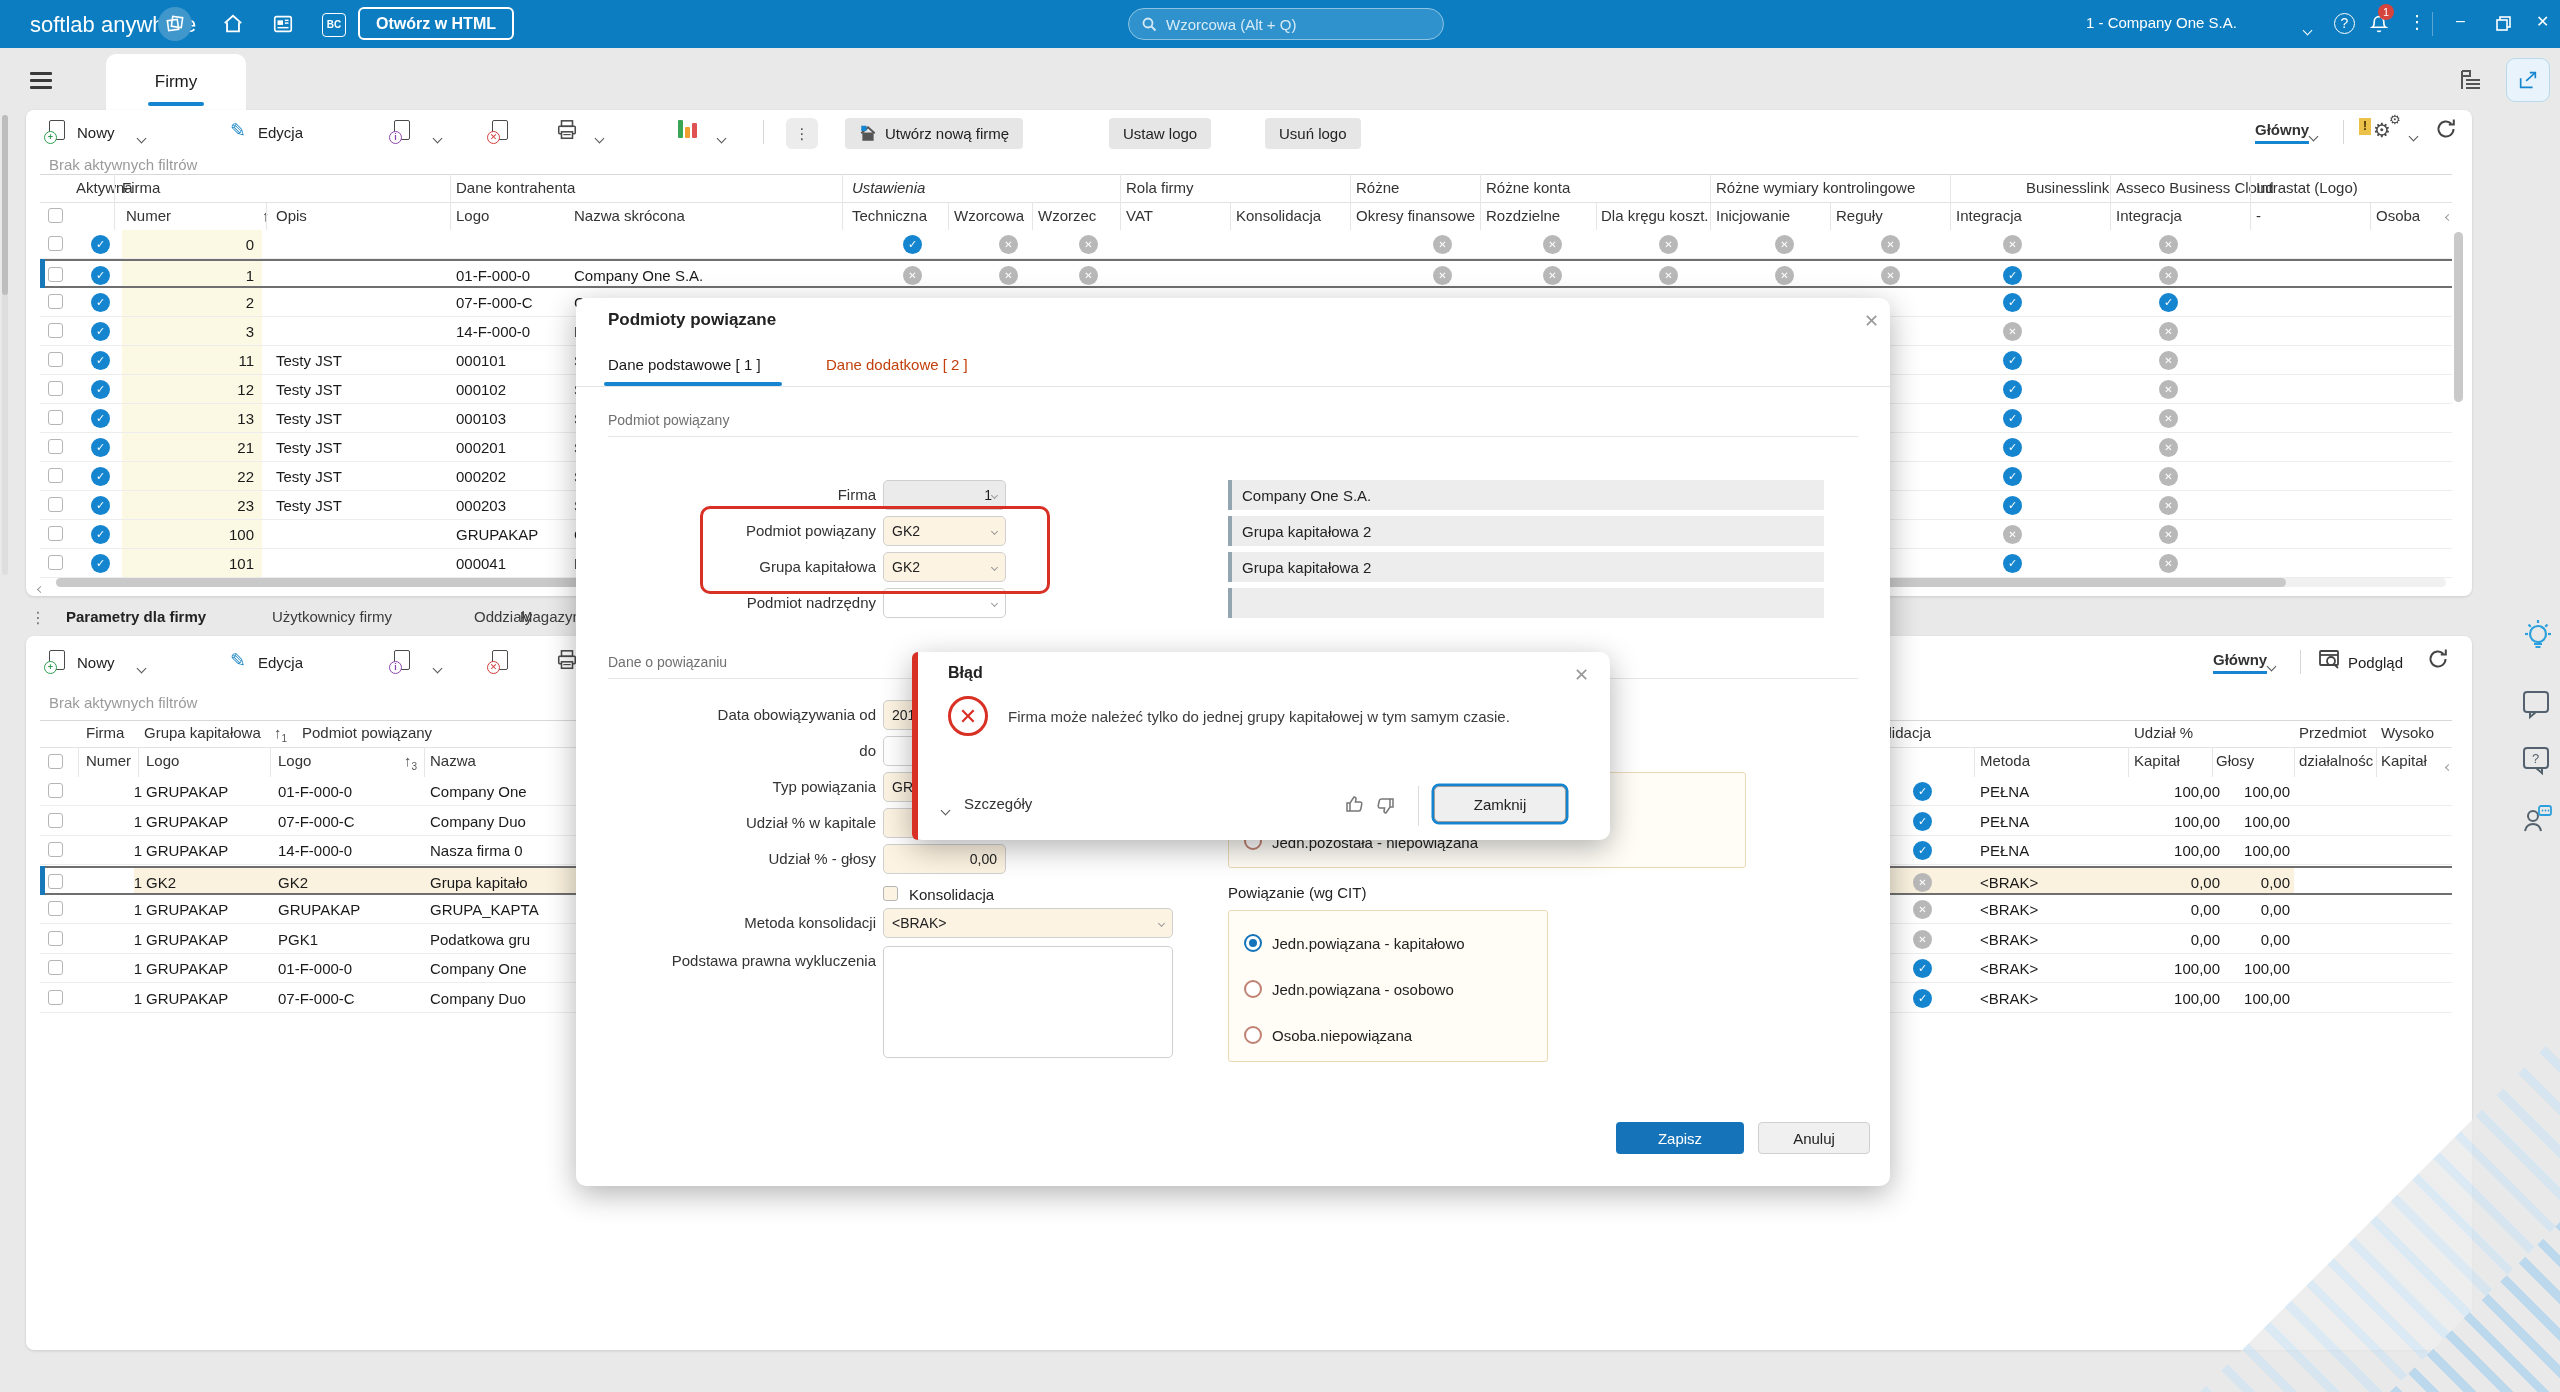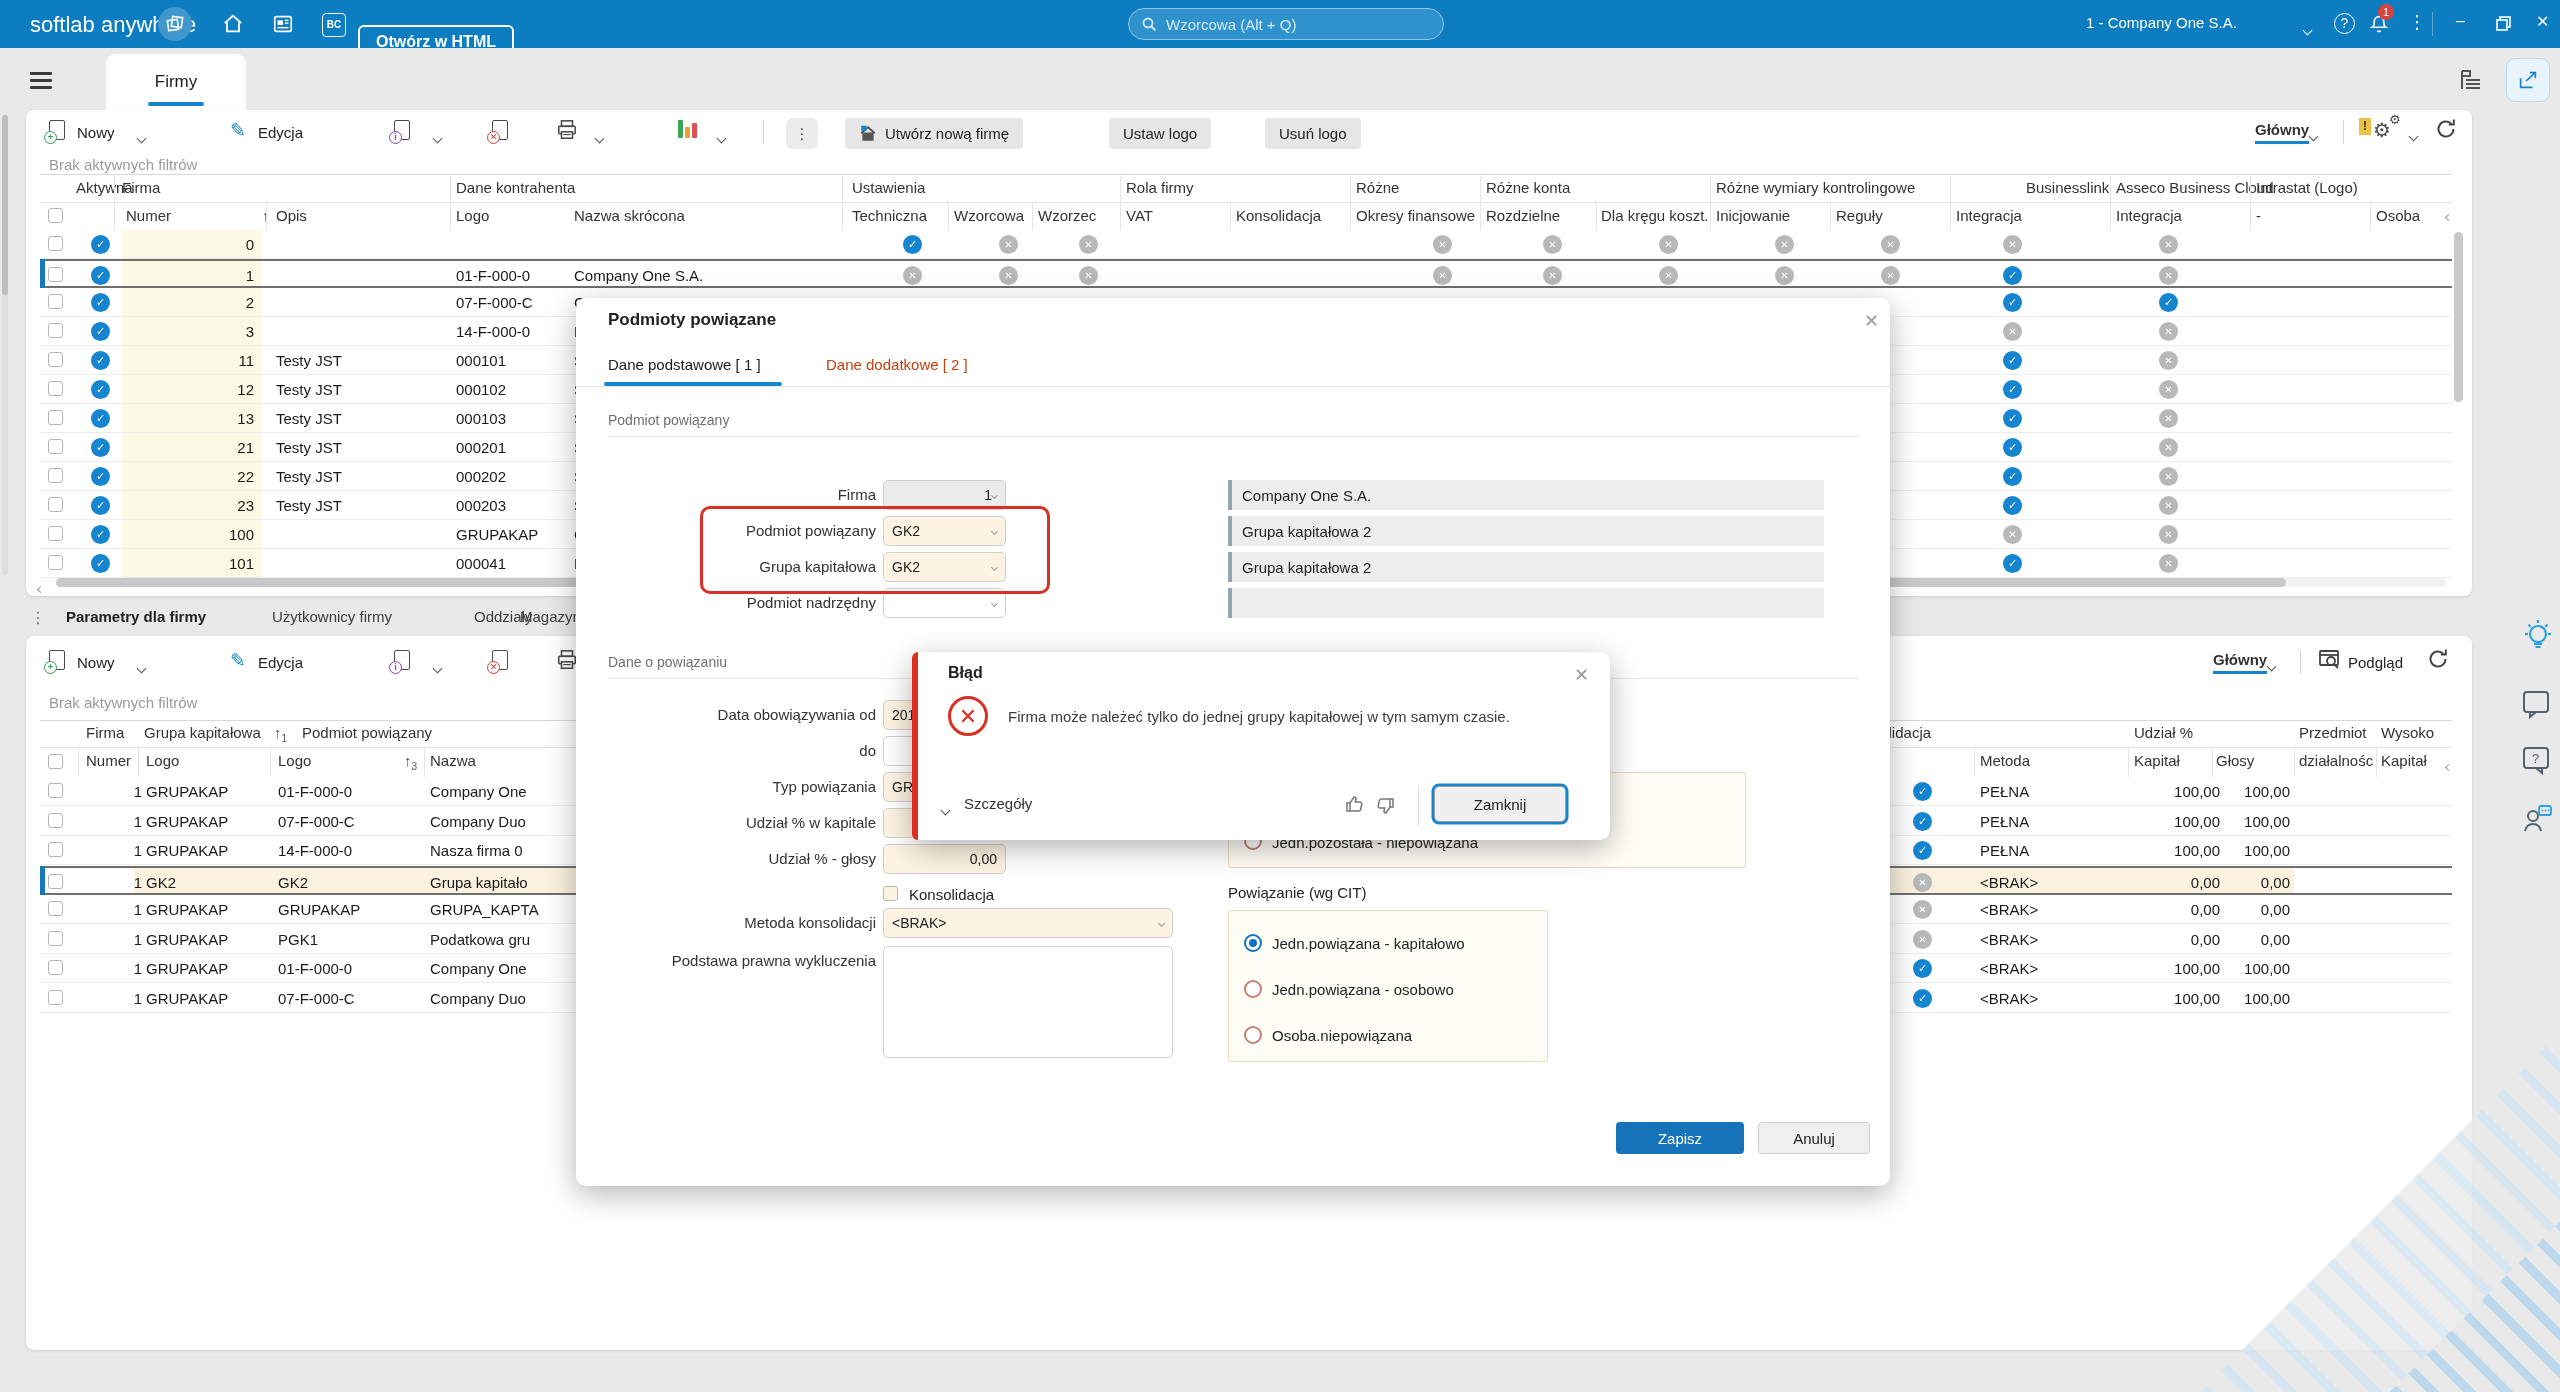--- a/index.html
+++ b/index.html
@@ -4,21 +4,21 @@
 <style>
   * { margin:0; padding:0; box-sizing:border-box; }
   html,body { width:2560px; height:1392px; overflow:hidden; }
   body { font-family:"Liberation Sans","DejaVu Sans",sans-serif; background:#e9e9e9; position:relative; color:#222; }
   .abs { position:absolute; }
 
   
   .titlebar { position:absolute; left:0; top:0; width:2560px; height:48px; background:#0c7dc0; display:flex; align-items:center; }
   .appname { position:absolute; left:30px; top:12px; color:#fff; font-size:22px; }
   .tb-circle { position:absolute; left:158px; top:7px; width:34px; height:34px; border-radius:50%; background:#3f97cc; display:flex; align-items:center; justify-content:center; }
-  .openhtml { position:absolute; left:358px; top:25px; height:33px; border:2px solid #fff; border-radius:6px; color:#fff; font-size:16px; font-weight:bold; display:flex; align-items:center; padding:0 16px; background:transparent; }
+  .openhtml { position:absolute; left:358px; top:7px; height:33px; border:2px solid #fff; border-radius:6px; color:#fff; font-size:16px; font-weight:bold; display:flex; align-items:center; padding:0 16px; background:transparent; }
   .searchbox { position:absolute; left:1128px; top:8px; width:316px; height:32px; background:#2f92cd; border:1px solid #8cc3e3; border-radius:16px; display:flex; align-items:center; padding:0 12px; gap:9px; }
   .searchbox span { color:#d7ebf7; font-size:15px; }
   .companysel { position:absolute; left:2086px; top:14px; color:#fff; font-size:15px; }
   .win-glyph { color:#fff; font-size:16px; }
   .badge { position:absolute; left:2378px; top:4px; min-width:16px; height:16px; background:#d5453e; border-radius:8px; color:#fff; font-size:11px; text-align:center; line-height:16px; padding:0 3px; }
   .vsep-w { position:absolute; left:2432px; top:12px; width:1px; height:24px; background:#5aa5d2; }
 
   
   .tabrow { position:absolute; left:0; top:48px; width:2560px; height:62px; background:#e9e9e9; }
   .burger span { display:block; width:22px; height:3px; background:#3a3a3a; margin:4px 0; border-radius:1px; }
@@ -257,21 +257,21 @@
   </div>
   <span class="abs filters" style="left:23px;top:46px;">Brak aktywnych filtrów</span>
 
   <div class="abs" id="top-table" style="left:0;top:0;width:2446px;height:486px;">
       <div class="hline" style="left: 14px; top: 64px; width: 2412px; background: rgb(216, 216, 216);"></div>
       <div class="hline" style="left: 14px; top: 92px; width: 2412px; background: rgb(226, 226, 226);"></div>
       <div class="hline" style="left: 14px; top: 120px; width: 2412px; background: rgb(207, 207, 207);"></div>
       <div class="ghead" style="left: 50px; top: 69px;">Aktywna</div>
       <div class="ghead" style="left: 96px; top: 69px;">Firma</div>
       <div class="ghead" style="left: 430px; top: 69px;">Dane kontrahenta</div>
-      <div class="ghead" style="left: 826px; top: 69px;">Ustawienia</div>
+      <div class="ghead" style="left: 826px; top: 69px; font-style: italic;">Ustawienia</div>
       <div class="ghead" style="left: 1100px; top: 69px;">Rola firmy</div>
       <div class="ghead" style="left: 1330px; top: 69px;">Różne</div>
       <div class="ghead" style="left: 1460px; top: 69px;">Różne konta</div>
       <div class="ghead" style="left: 1690px; top: 69px;">Różne wymiary kontrolingowe</div>
       <div class="ghead" style="left: 2000px; top: 69px;">Businesslink</div>
       <div class="ghead" style="left: 2090px; top: 69px;">Asseco Business Cloud</div>
       <div class="ghead" style="left: 2230px; top: 69px;">Intrastat (Logo)</div>
       <div class="shead" style="left: 100px; top: 97px;">Numer</div>
       <div class="shead" style="left: 250px; top: 97px;">Opis</div>
       <div class="shead" style="left: 430px; top: 97px;">Logo</div>

